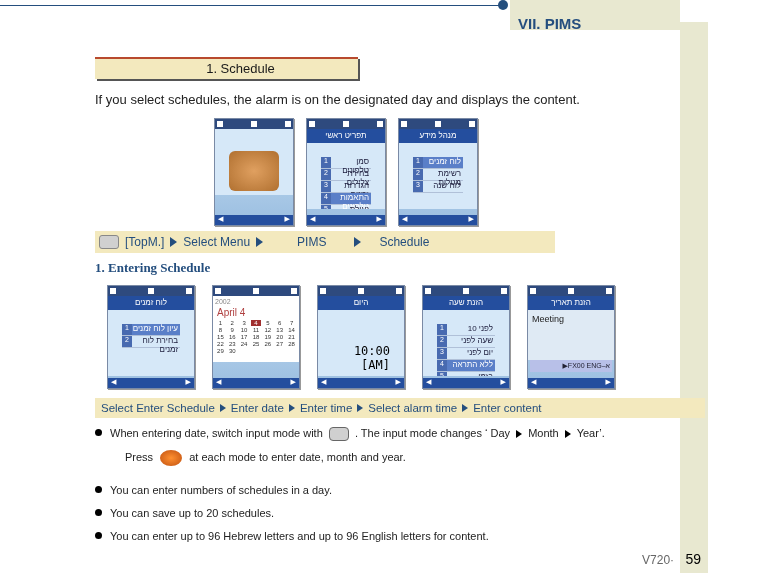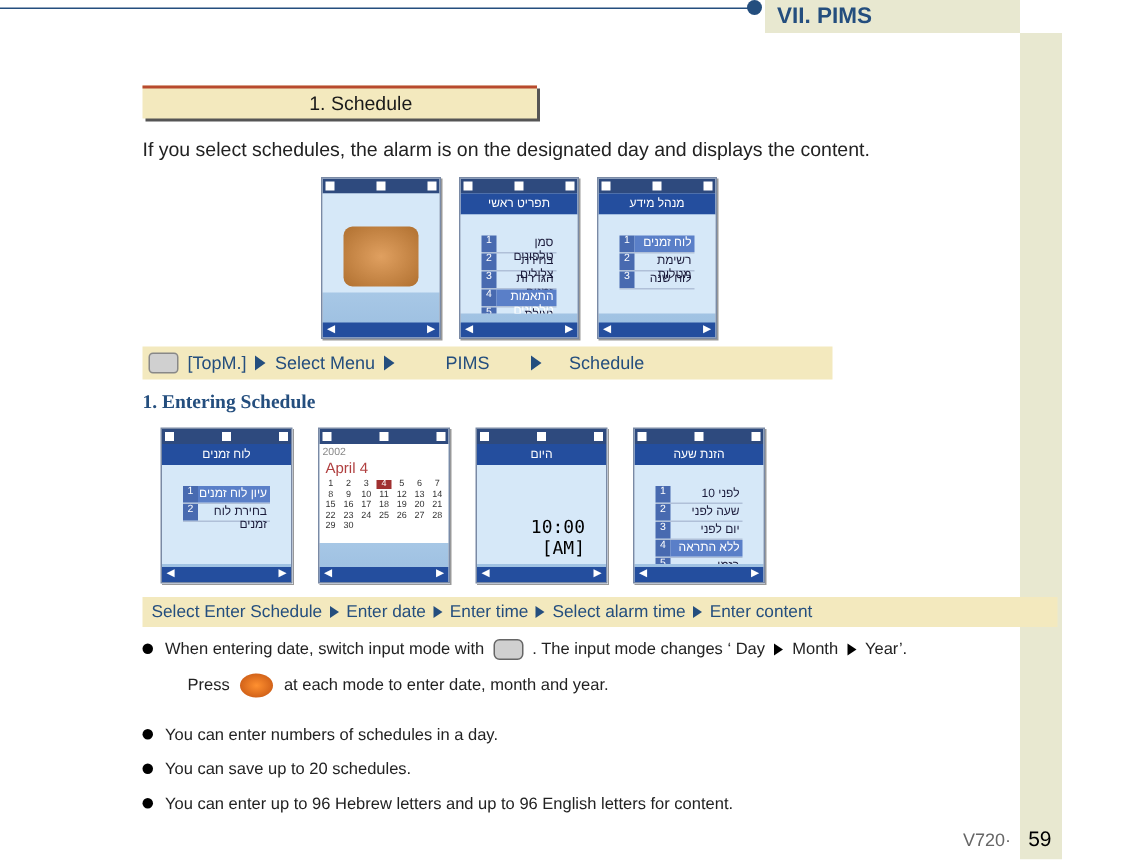--- a/index.html
+++ b/index.html
@@ -30,21 +30,21 @@
   .chapter-bar {
     position: absolute;
     top: 0;
     left: 510px;
     width: 170px;
     height: 22px;
     background: #e8e8d0;
     color: #244e7e;
     font-size: 15px;
     font-weight: bold;
-    padding: 2px 8px;
+    padding: 15px 8px;
   }
   .right-strip {
     position: absolute;
     top: 22px;
     right: 55px;
     width: 28px;
     height: 551px;
     background: #e8e8d0;
   }
   .section-header {
@@ -494,20 +494,34 @@
           <div class="num">5</div>
           <div class="hebrew">בזמן</div>
         </div>
     </div>
     <div class="phone-softkeys">
         <span>◀</span>
         <span>▶</span>
       </div>
   </div>
 
+  <div class="phone">
+    <div class="phone-statusbar">
+        <div class="sb-icon"></div>
+        <div class="sb-icon"></div>
+        <div class="sb-icon"></div>
+      </div>
+    <div class="phone-titlebar">הזנת תאריך</div>
+    <div class="meeting-text">Meeting</div>
+    <div class="strip" style="font-size:7px;color:#223;line-height:12px;text-align:right;padding-right:2px">▶FX00 ENG–א</div>
+    <div class="phone-softkeys">
+        <span>◀</span>
+        <span>▶</span>
+      </div>
+  </div>
 </div>
 
 <div class="step-bar">
   <span>Select Enter Schedule</span>
   <span class="arrow-sm"></span>
   <span>Enter date</span>
   <span class="arrow-sm"></span>
   <span>Enter time</span>
   <span class="arrow-sm"></span>
   <span>Select alarm time</span>

